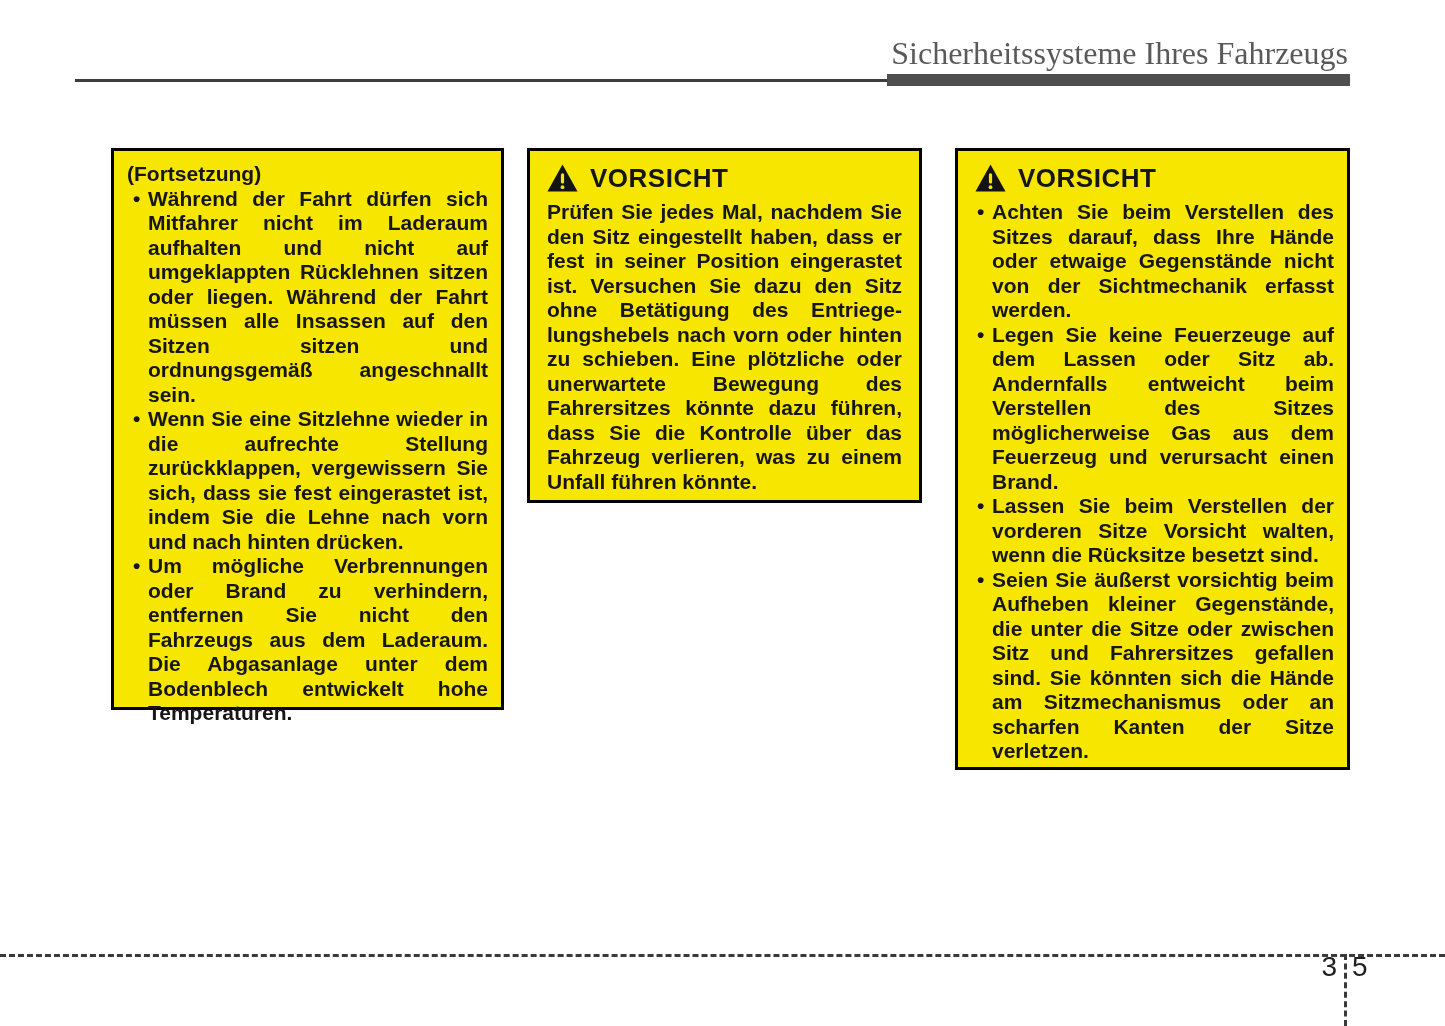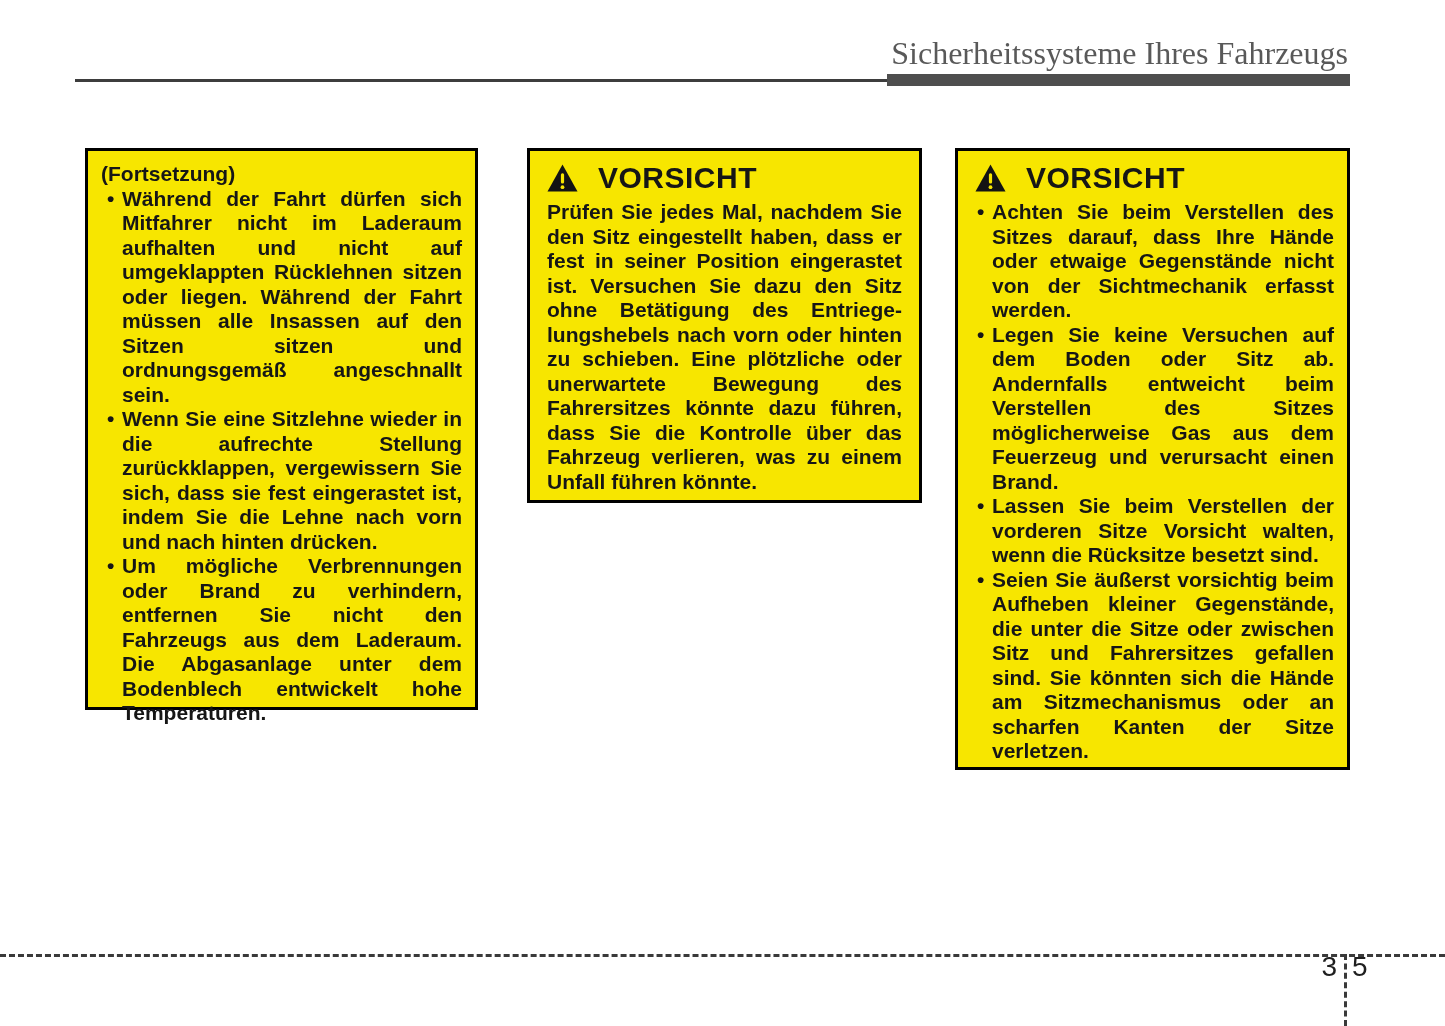--- a/index.html
+++ b/index.html
@@ -41,37 +41,36 @@
     position: absolute;
     box-sizing: border-box;
     background: var(--note-bg, #F7E600);
     border: 3px solid var(--note-border, #000000);
     padding: 11px 13px;
     color: var(--text-ink, #161616);
     font-weight: bold;
     font-size: 21px;
     line-height: 24.5px;
   }
-  #box-continuation   { left: 85px;  top: 148px; width: 393px; height: 562px; }
+  #box-continuation   { left: 111px;  top: 148px; width: 393px; height: 562px; }
   #box-caution-seat   { left: 527px; top: 148px; width: 395px; height: 355px; }
   #box-caution-adjust { left: 955px; top: 148px; width: 395px; height: 622px; }
 
   .note-title { text-align: left; }
 
   .note-head {
     display: flex;
     align-items: center;
     gap: 12px;
     margin: 2px 0 8px 4px;
   }
   .warn-icon { display: inline-flex; }
   .warn-label {
-    font-size: 30px;
+    font-size: 26px;
     letter-spacing: 0.5px;
-    margin-left: 8px;
   }
 
   .bullets { list-style: none; margin: 0; padding: 0; }
   .bullet { display: flex; }
   .dot {
     flex: 0 0 21px;
     padding-left: 6px;
     box-sizing: border-box;
   }
   .btext {
@@ -159,21 +158,21 @@
       </span>
       <span class="warn-label">VORSICHT</span>
     </div>
     <ul class="bullets">
       <li class="bullet">
         <span class="dot">•</span>
         <span class="btext">Achten Sie beim Verstellen des Sitzes darauf, dass Ihre Hände oder etwaige Gegenstände nicht von der Sichtmechanik erfasst werden.</span>
       </li>
       <li class="bullet">
         <span class="dot">•</span>
-        <span class="btext">Legen Sie keine Versuchen auf dem Boden oder Sitz ab. Andernfalls entweicht beim Verstellen des Sitzes möglicherweise Gas aus dem Feuerzeug und verursacht einen Brand.</span>
+        <span class="btext">Legen Sie keine Feuerzeuge auf dem Lassen oder Sitz ab. Andernfalls entweicht beim Verstellen des Sitzes möglicherweise Gas aus dem Feuerzeug und verursacht einen Brand.</span>
       </li>
       <li class="bullet">
         <span class="dot">•</span>
         <span class="btext">Lassen Sie beim Verstellen der vorderen Sitze Vorsicht walten, wenn die Rücksitze besetzt sind.</span>
       </li>
       <li class="bullet">
         <span class="dot">•</span>
         <span class="btext">Seien Sie äußerst vorsichtig beim Aufheben kleiner Gegenstände, die unter die Sitze oder zwischen Sitz und Fahrersitzes gefallen sind. Sie könnten sich die Hände am Sitzmechanismus oder an scharfen Kanten der Sitze verletzen.</span>
       </li>
     </ul>

